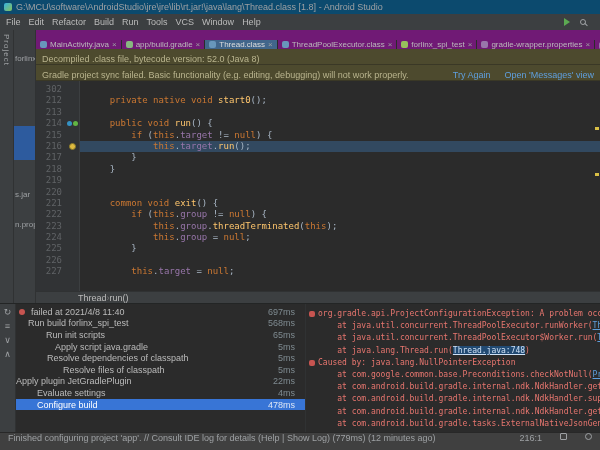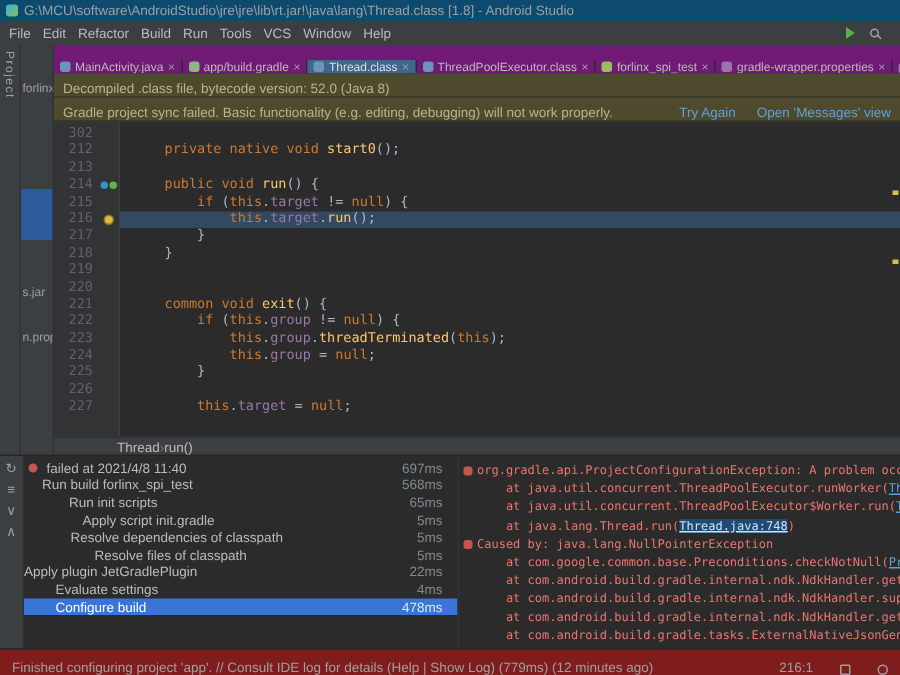--- a/index.html
+++ b/index.html
@@ -84,22 +84,22 @@
     font-size:8px;padding-top:4px;overflow:hidden}
   .cline{display:flex;height:12.2px;line-height:12.2px;white-space:pre;overflow:hidden}
   .cg{width:12px;flex:none;position:relative}
   .cic{position:absolute;left:3px;top:3px;width:6px;height:6px;border-radius:2px;
     background:#c75450}
   .ct{overflow:hidden;white-space:pre}
   .sg-err{color:#e8766f}
   .sg-lnk{color:#5f9fde;text-decoration:underline}
   .sg-lnksel{color:#cfe1f5;text-decoration:underline;background:#214a73}
   
-  .statusbar{height:18px;background:#7f1d1d;border-top:1px solid #282828;display:flex;
-    align-items:flex-end;font-size:9px;color:#9da0a3;padding:0 8px;gap:18px}
+  .statusbar{height:18px;background:#404040;border-top:1px solid #282828;display:flex;
+    align-items:flex-start;font-size:9px;color:#9da0a3;padding:0 8px;gap:18px}
   .sb-msg{flex:1;white-space:nowrap;overflow:hidden}
   .sb-ic{width:7px;height:7px;border:1px solid #9da0a3;border-radius:1px;flex:none}
   .sb-bell{width:7px;height:7px;border-radius:50%;border:1px solid #9da0a3;flex:none}
 </style>
 </head>
 <body>
 
 <div class="titlebar">
   <span class="appicon"></span>
   <span>G:\MCU\software\AndroidStudio\jre\jre\lib\rt.jar!\java\lang\Thread.class [1.8] - Android Studio</span>
@@ -295,21 +295,21 @@
       </div>
       <div class="brow">
         <span class="blbl" style="padding-left: 12px;">Run build forlinx_spi_test</span>
         <span class="btime">568ms</span>
       </div>
       <div class="brow">
         <span class="blbl" style="padding-left: 30px;">Run init scripts</span>
         <span class="btime">65ms</span>
       </div>
       <div class="brow">
-        <span class="blbl" style="padding-left: 39px;">Apply script init.gradle</span>
+        <span class="blbl" style="padding-left: 39px;">Apply script java.gradle</span>
         <span class="btime">5ms</span>
       </div>
       <div class="brow">
         <span class="blbl" style="padding-left: 31px;">Resolve dependencies of classpath</span>
         <span class="btime">5ms</span>
       </div>
       <div class="brow">
         <span class="blbl" style="padding-left: 47px;">Resolve files of classpath</span>
         <span class="btime">5ms</span>
       </div>

